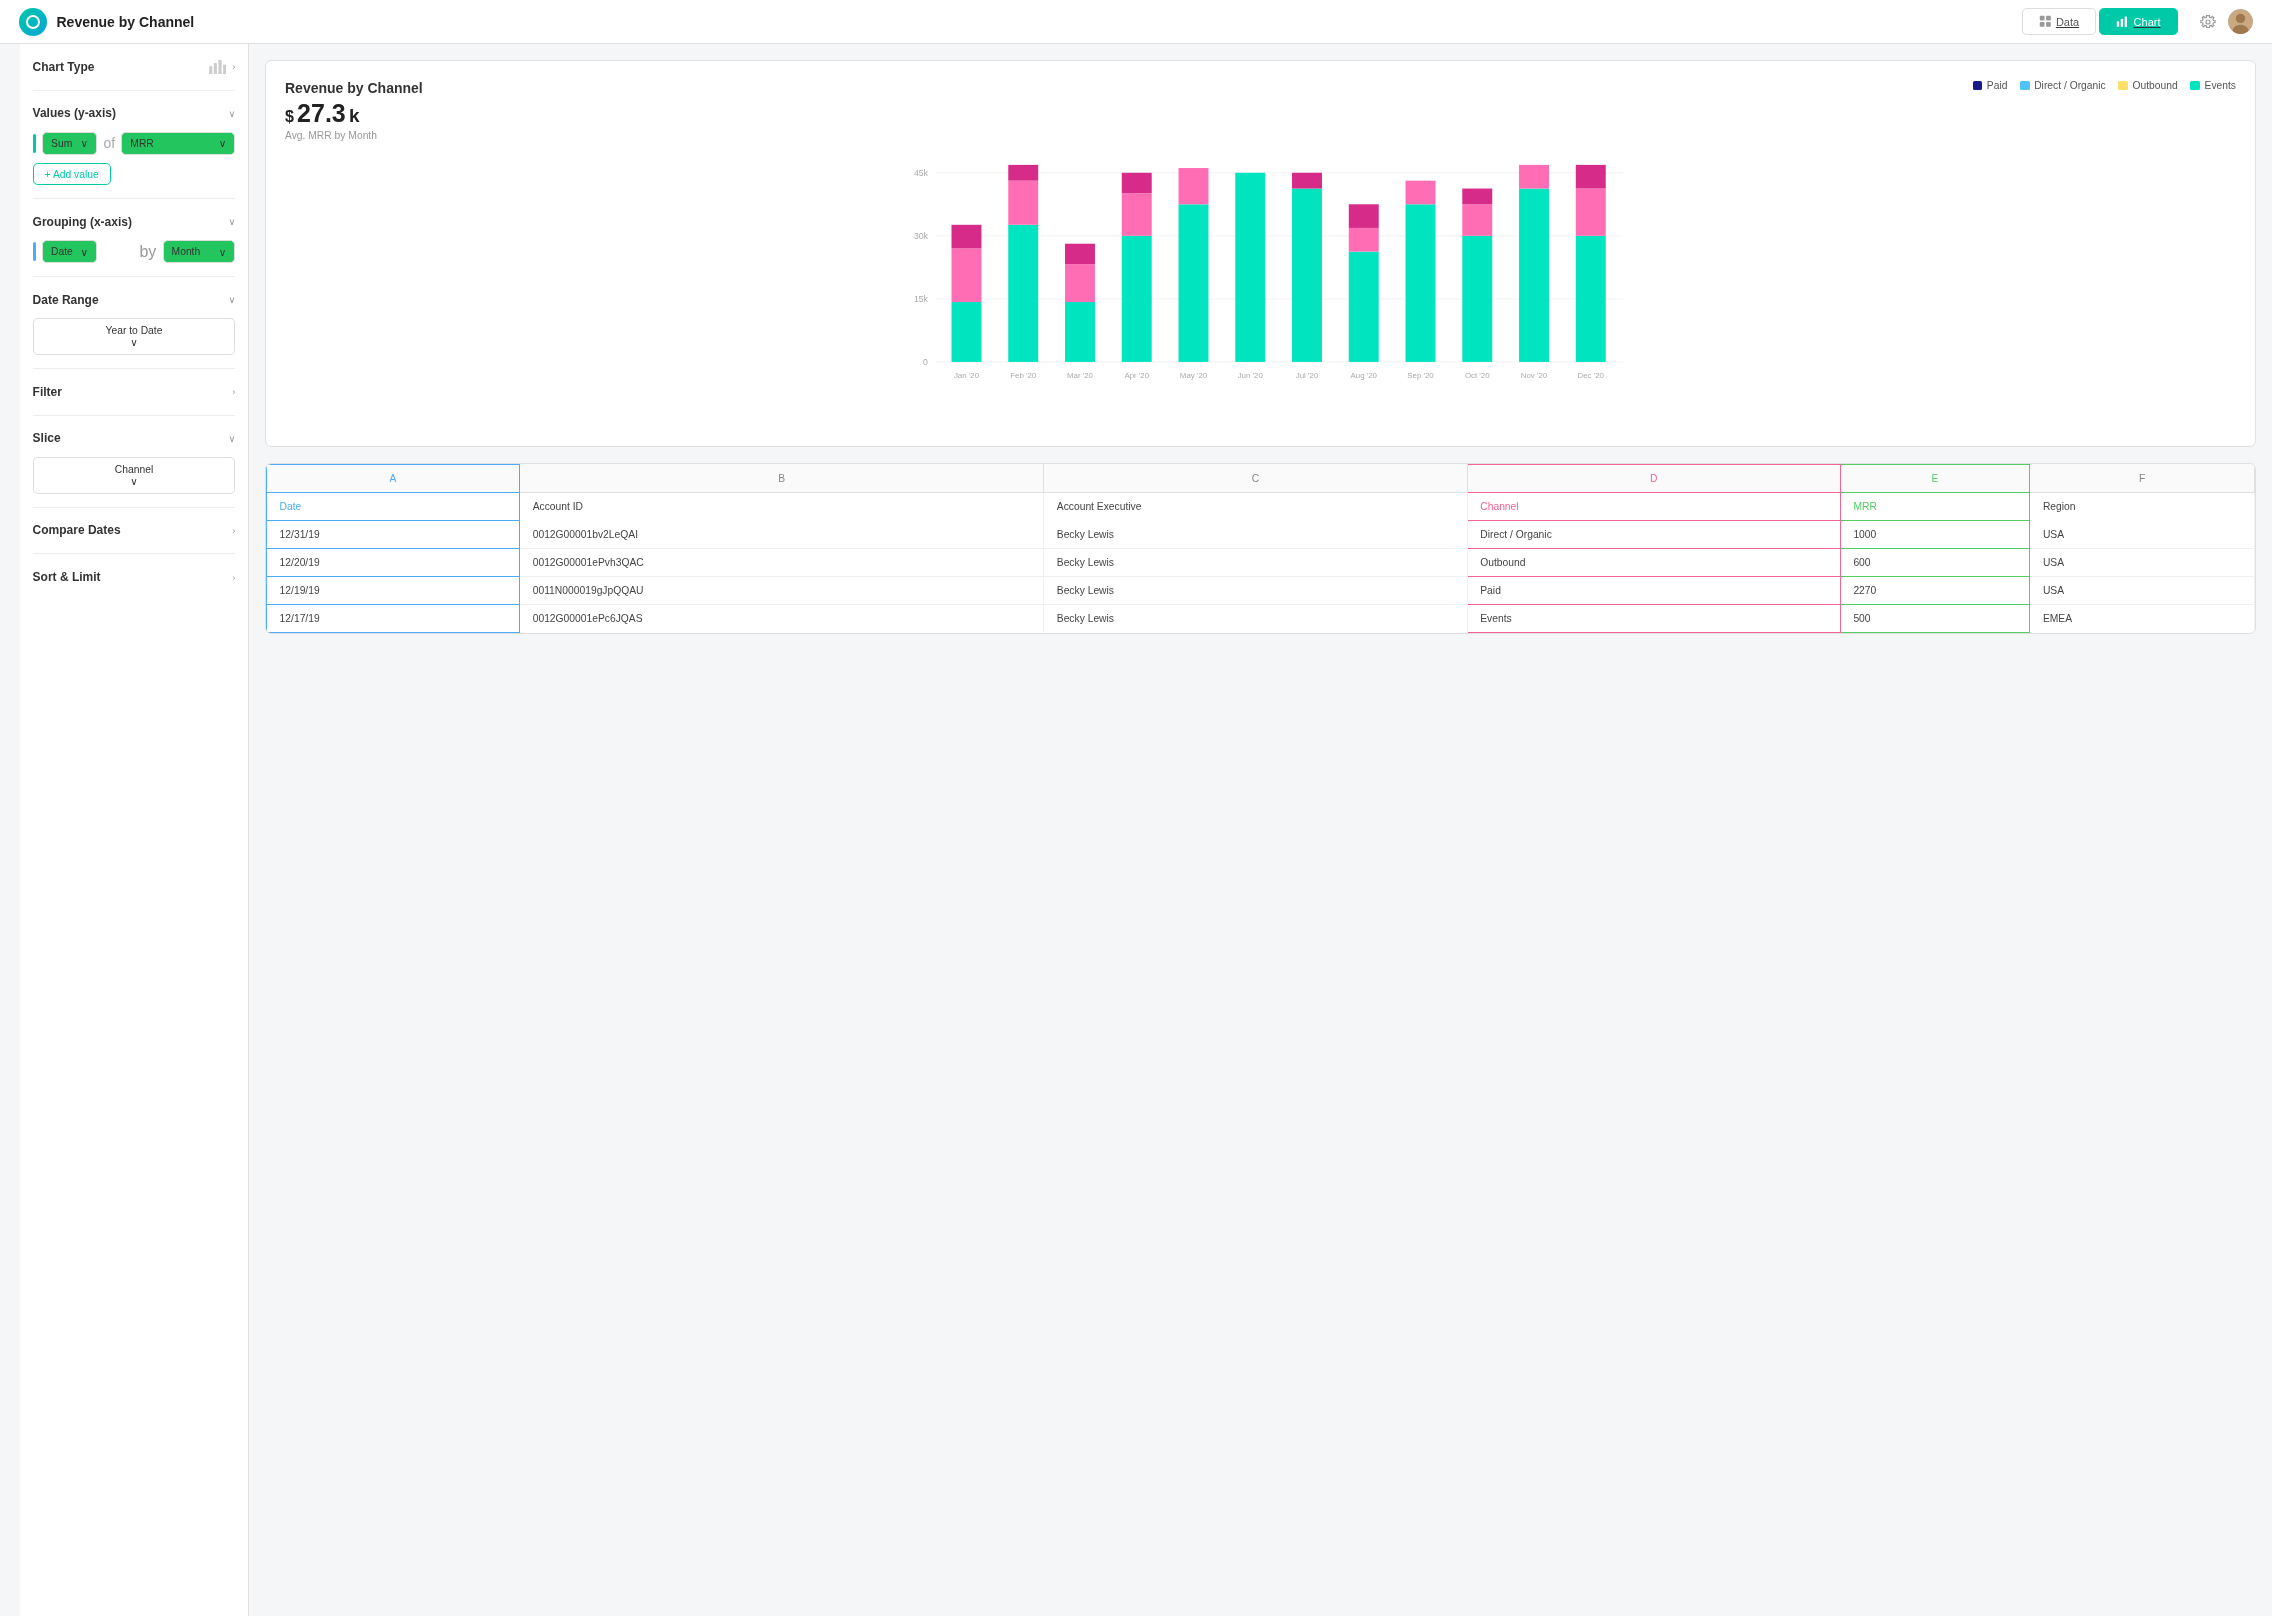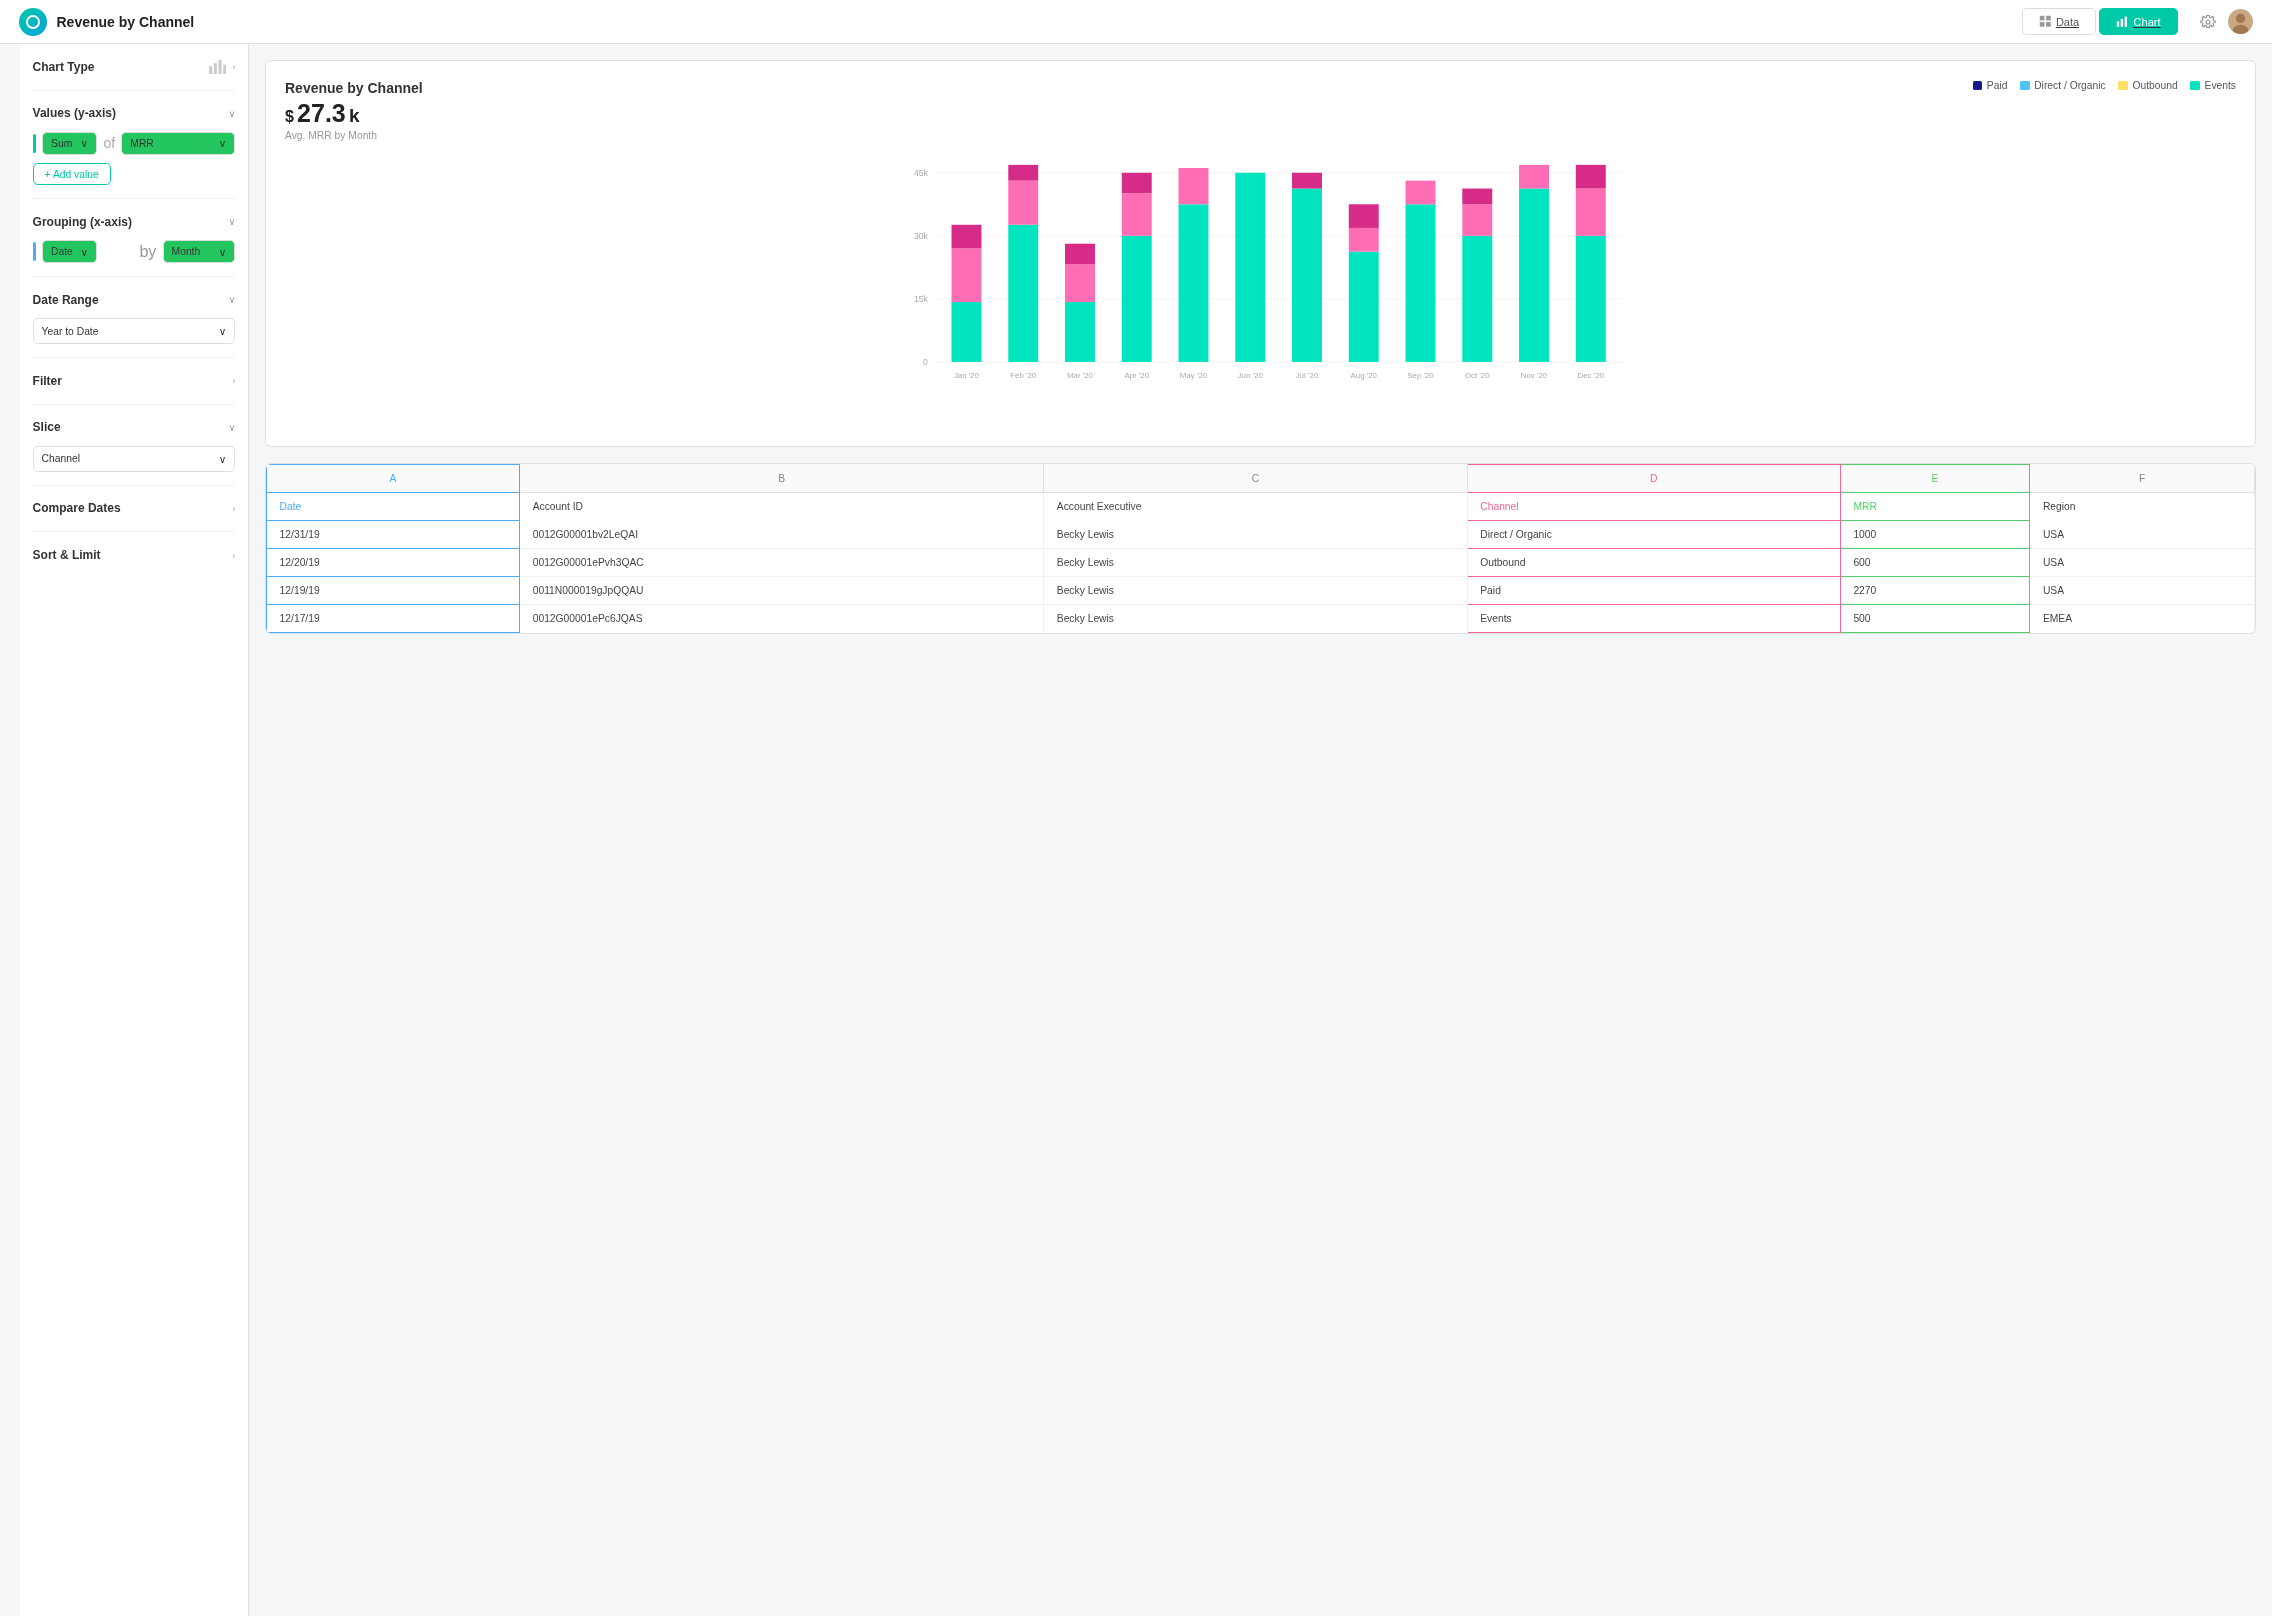--- a/index.html
+++ b/index.html
@@ -33,21 +33,21 @@
     .color-indicator { width: 3.2px; height: 19px; background: #00c9a7; border-radius: 1.6px; }
     .select-box { border: 0.8px solid #ddd; border-radius: 4.7px; padding: 4.7px 8px; font-size: 10.3px; color: #333; background: #22c55e; cursor: pointer; display: flex; align-items: center; justify-content: space-between; }
     .select-small { width: 55px; }
     .select-large { flex: 1; }
     .add-value-btn { margin-top: 8px; border: 0.8px solid #00c9a7; color: #00c9a7; background: #fff; border-radius: 4.7px; padding: 4.7px 11px; cursor: pointer; font-size: 10.3px; }
 
     .grouping-row { display: flex; align-items: center; gap: 6.3px; margin-top: 8px; }
     .grouping-color { width: 3.2px; height: 19px; background: #4dabf7; border-radius: 1.6px; }
     .by-label { font-size: 16px; color: #999; margin-left: 36px; }
 
-    .date-range-select { width: 100%; border: 0.8px solid #ddd; border-radius: 4.7px; padding: 6.3px 8px; font-size: 10.3px; color: #333; background: #fff; cursor: pointer; margin-top: 8px; }
+    .date-range-select { width: 100%; border: 0.8px solid #ddd; border-radius: 4.7px; padding: 6.3px 8px; font-size: 10.3px; color: #333; background: #fff; cursor: pointer; margin-top: 8px; flex-direction: column; }
 
     
     .main { flex: 1; overflow-y: auto; padding: 16px; display: flex; flex-direction: column; gap: 16px; }
 
     
     .chart-card { background: #fff; border: 0.8px solid #e0e0e0; border-radius: 6.3px; padding: 19px; }
     .chart-header { display: flex; align-items: flex-start; justify-content: space-between; margin-bottom: 3.2px; }
     .chart-title { font-size: 14px; font-weight: 600; color: #333; }
     .chart-legend { display: flex; align-items: center; gap: 12.6px; }
     .legend-item { display: flex; align-items: center; gap: 4.7px; font-size: 10.3px; color: #555; }

